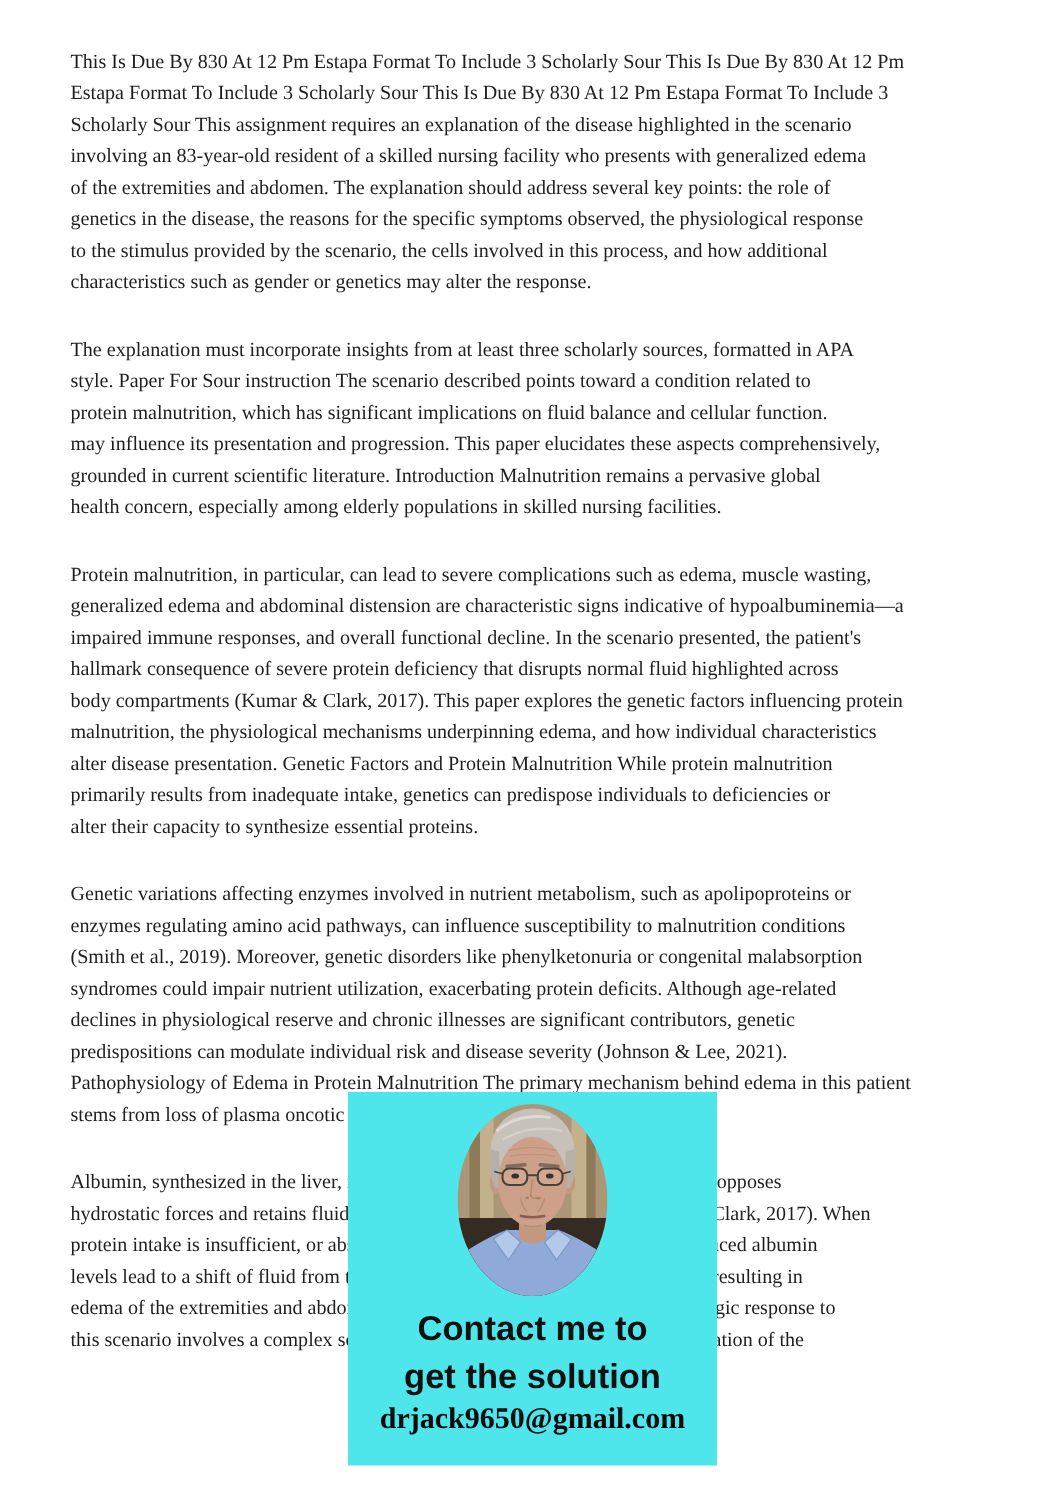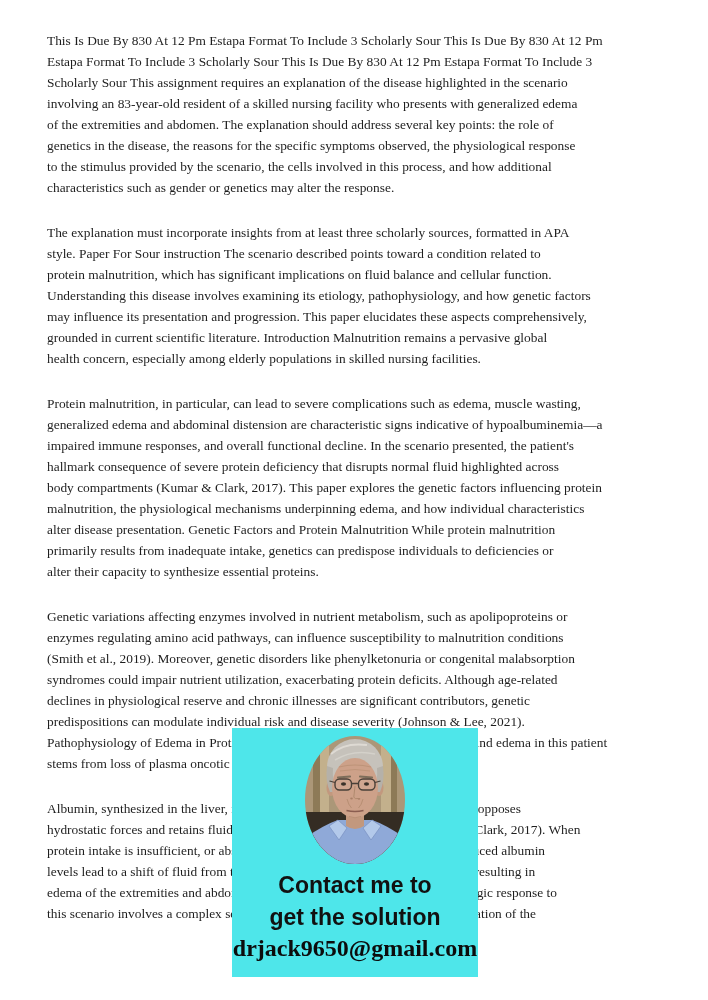--- a/index.html
+++ b/index.html
@@ -55,21 +55,21 @@
     color: #111111;
     letter-spacing: 0px;
   }
   .ad-email {
     position: absolute;
     top: 207px;
     left: 0;
     right: 0;
     font-family: "Liberation Serif", serif;
     font-weight: 700;
-    font-size: 24px;
+    font-size: 20px;
     color: #0c0c0c;
   }
 </style>
 </head>
 <body>
 
 <div class="page">
 
   <div class="doc">
       <div class="paragraph">
@@ -79,21 +79,20 @@
         <div class="text-line">involving an 83-year-old resident of a skilled nursing facility who presents with generalized edema</div>
         <div class="text-line">of the extremities and abdomen. The explanation should address several key points: the role of</div>
         <div class="text-line">genetics in the disease, the reasons for the specific symptoms observed, the physiological response</div>
         <div class="text-line">to the stimulus provided by the scenario, the cells involved in this process, and how additional</div>
         <div class="text-line">characteristics such as gender or genetics may alter the response.</div>
       </div>
       <div class="paragraph">
         <div class="text-line">The explanation must incorporate insights from at least three scholarly sources, formatted in APA</div>
         <div class="text-line">style. Paper For Sour instruction The scenario described points toward a condition related to</div>
         <div class="text-line">protein malnutrition, which has significant implications on fluid balance and cellular function.</div>
-        <div class="text-line">Understanding this disease involves examining its etiology, pathophysiology, and how genetic factors</div>
         <div class="text-line">may influence its presentation and progression. This paper elucidates these aspects comprehensively,</div>
         <div class="text-line">grounded in current scientific literature. Introduction Malnutrition remains a pervasive global</div>
         <div class="text-line">health concern, especially among elderly populations in skilled nursing facilities.</div>
       </div>
       <div class="paragraph">
         <div class="text-line">Protein malnutrition, in particular, can lead to severe complications such as edema, muscle wasting,</div>
         <div class="text-line">generalized edema and abdominal distension are characteristic signs indicative of hypoalbuminemia—a</div>
         <div class="text-line">impaired immune responses, and overall functional decline. In the scenario presented, the patient's</div>
         <div class="text-line">hallmark consequence of severe protein deficiency that disrupts normal fluid highlighted across</div>
         <div class="text-line">body compartments (Kumar &amp; Clark, 2017). This paper explores the genetic factors influencing protein</div>

